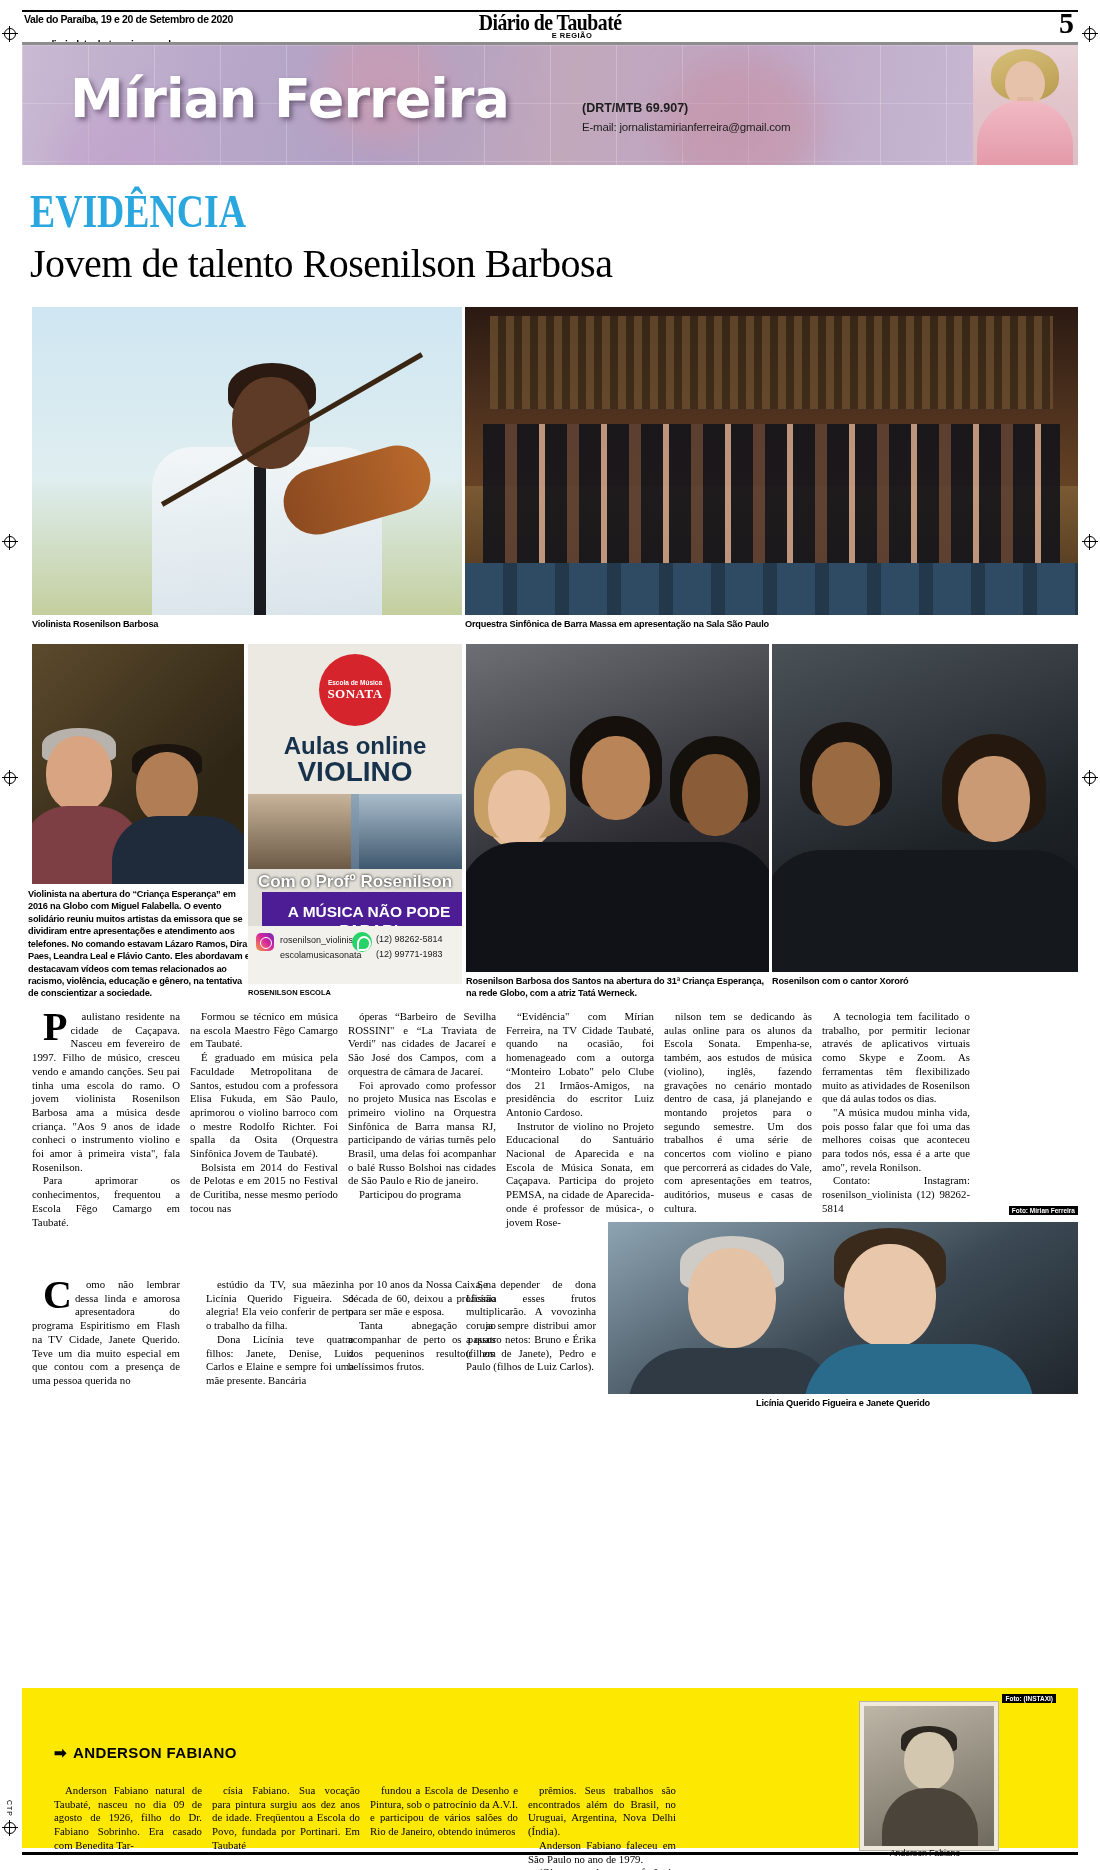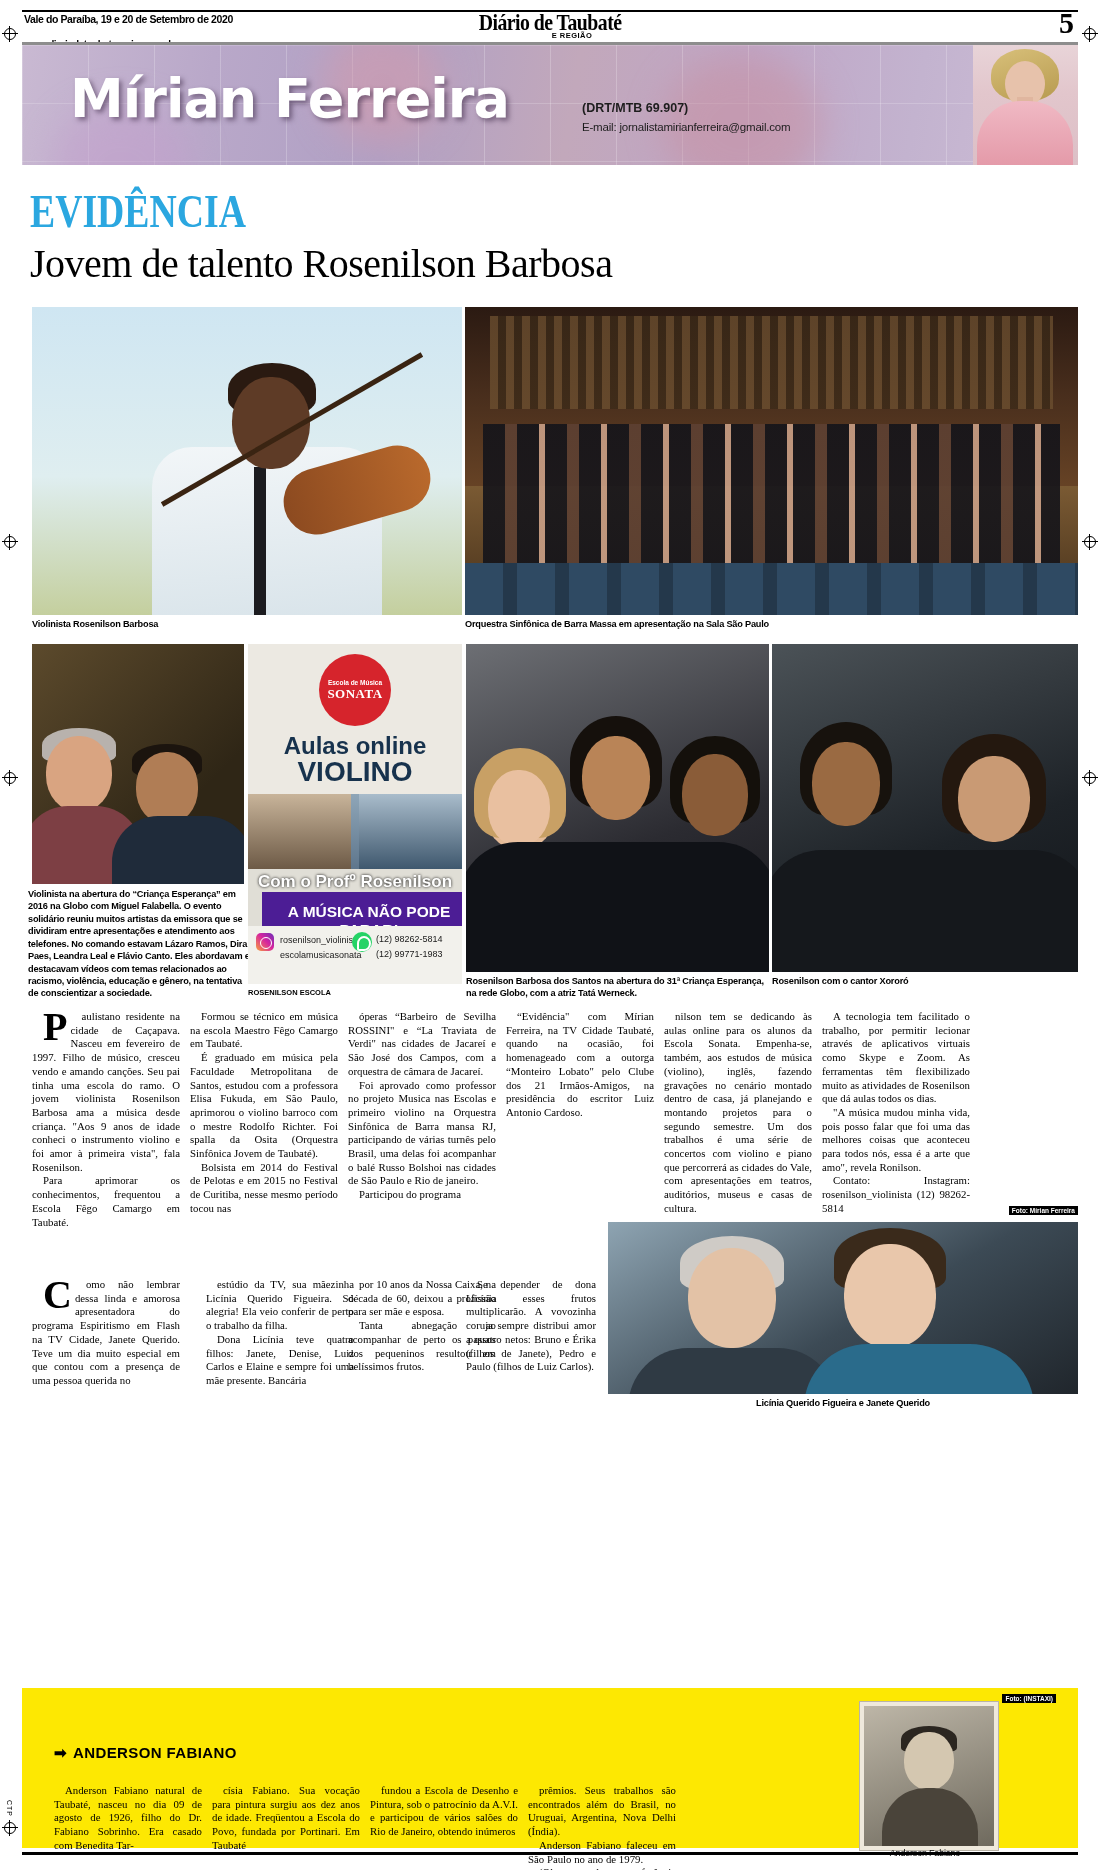--- a/index.html
+++ b/index.html
@@ -345,20 +345,21 @@
   <div class="col" style="left:348px;top:1010px;width:148px;">
     <p>
         <span style="display: block; text-indent: 11px; text-align: justify;">óperas “Barbeiro de Sevilha ROSSINI" e “La Traviata de Verdi" nas cidades de Jacareí e São José dos Campos, com a orquestra de câmara de Jacareí.</span>
         <span style="display: block; text-indent: 11px; text-align: justify;">Foi aprovado como professor no projeto Musica nas Escolas e primeiro violino na Orquestra Sinfônica de Barra mansa RJ, participando de várias turnês pelo Brasil, uma delas foi acompanhar o balé Russo Bolshoi nas cidades de São Paulo e Rio de janeiro.</span>
         <span style="display: block; text-indent: 11px; text-align: justify;">Participou do programa</span>
       </p>
   </div>
   <div class="col" style="left:506px;top:1010px;width:148px;">
     <p>
         <span style="display: block; text-indent: 11px; text-align: justify;">“Evidência" com Mírian Ferreira, na TV Cidade Taubaté, quando na ocasião, foi homenageado com a outorga “Monteiro Lobato" pelo Clube dos 21 Irmãos-Amigos, na presidência do escritor Luiz Antonio Cardoso.</span>
+        <span style="display: block; text-indent: 11px; text-align: justify;">Instrutor de violino no Projeto Educacional do Santuário Nacional de Aparecida e na Escola de Música Sonata, em Caçapava. Participa do projeto PEMSA, na cidade de Aparecida-onde é professor de música-, o jovem Rose-</span>
       </p>
   </div>
   <div class="col" style="left:664px;top:1010px;width:148px;">
     <p>nilson tem se dedicando às aulas online para os alunos da Escola Sonata. Empenha-se, também, aos estudos de música (violino), inglês, fazendo gravações no cenário montado dentro de casa, já planejando e montando projetos para o segundo semestre. Um dos trabalhos é uma série de concertos com violino e piano que percorrerá as cidades do Vale, com apresentações em teatros, auditórios, museus e casas de cultura.</p>
   </div>
   <div class="col" style="left:822px;top:1010px;width:148px;">
     <p>
         <span style="display: block; text-indent: 11px; text-align: justify;">A tecnologia tem facilitado o trabalho, por permitir lecionar através de aplicativos virtuais como Skype e Zoom. As ferramentas têm flexibilizado muito as atividades de Rosenilson que dá aulas todos os dias.</span>
         <span style="display: block; text-indent: 11px; text-align: justify;">"A música mudou minha vida, pois posso falar que foi uma das melhores coisas que aconteceu para todos nós, essa é a arte que amo", revela Ronilson.</span>
         <span style="display: block; text-indent: 11px; text-align: justify;">Contato: Instagram: rosenilson_violinista (12) 98262-5814</span>

